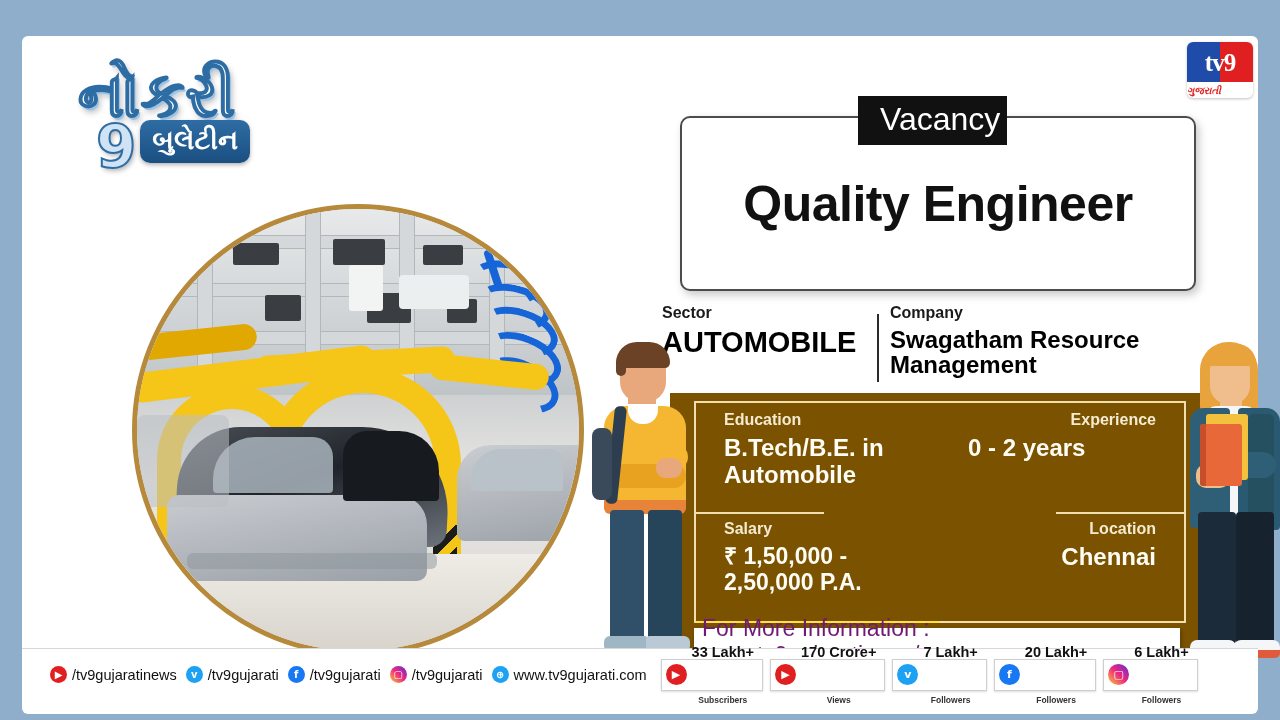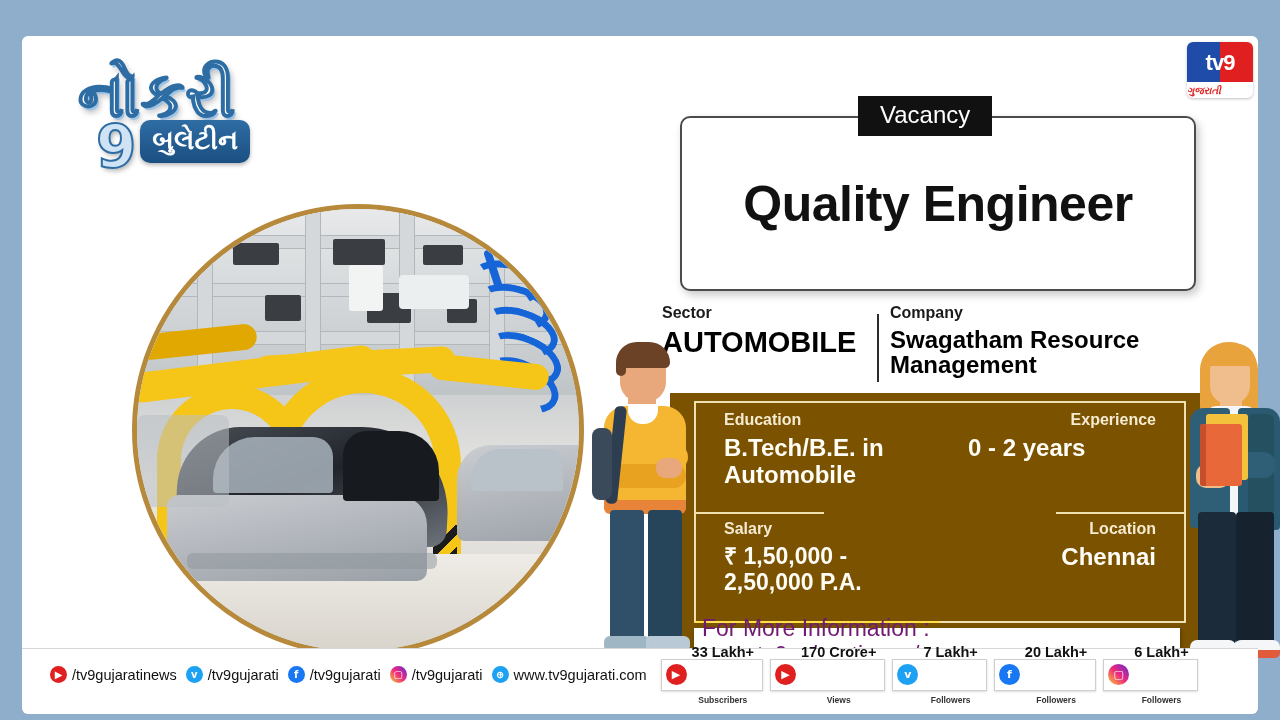--- a/index.html
+++ b/index.html
@@ -28,22 +28,22 @@
     box-shadow:0 1px 3px rgba(0,0,0,.25);
     overflow:hidden;
     z-index:40;
   }
   .tv9-top{ position:absolute; left:0; top:0; width:100%; height:40px; display:flex;}
   .tv9-blue{ flex:1; background:#1F4CA8; }
   .tv9-red{ flex:1; background:#E02020; }
   .tv9-word{
     position:absolute; left:0; top:2px; width:100%; height:38px;
     display:flex; align-items:center; justify-content:center;
-    color:#fff; font-weight:bold; font-size:22px; letter-spacing:-1px;
-    font-family:Liberation Sans, sans-serif;
+    color:#fff; font-weight:bold; font-size:25px; letter-spacing:-1px;
+    font-family:Liberation Serif, serif;
   }
   .tv9-sub{
     position:absolute; left:0; bottom:1px; width:100%;
     text-align:left; color:#E02020; font-size:10px; font-weight:bold;
     font-family:"DejaVu Sans", sans-serif;
     font-style:italic;
   }
 
   
   .brand{
@@ -127,21 +127,21 @@
     z-index:14;
   }
   .vac-title{
     font-size:50px; font-weight:bold; color:#111;
     font-family:"Liberation Sans", sans-serif;
     letter-spacing:-.5px;
   }
   .vac-tag{
     position:absolute; left:836px; top:60px;
     background:#111111; color:#ffffff;
-    font-size:24px; padding:5px 22px 7px 22px;
+    font-size:32px; padding:5px 7px 7px 22px;
     z-index:16;
   }
 
   
   .sc-row{
     position:absolute; left:640px; top:268px; width:540px; height:88px;
     display:flex; z-index:14;
   }
   .sc-col{ flex:1; text-align:left; position:relative; }
   .sc-col.left{ flex:0 0 228px; }

